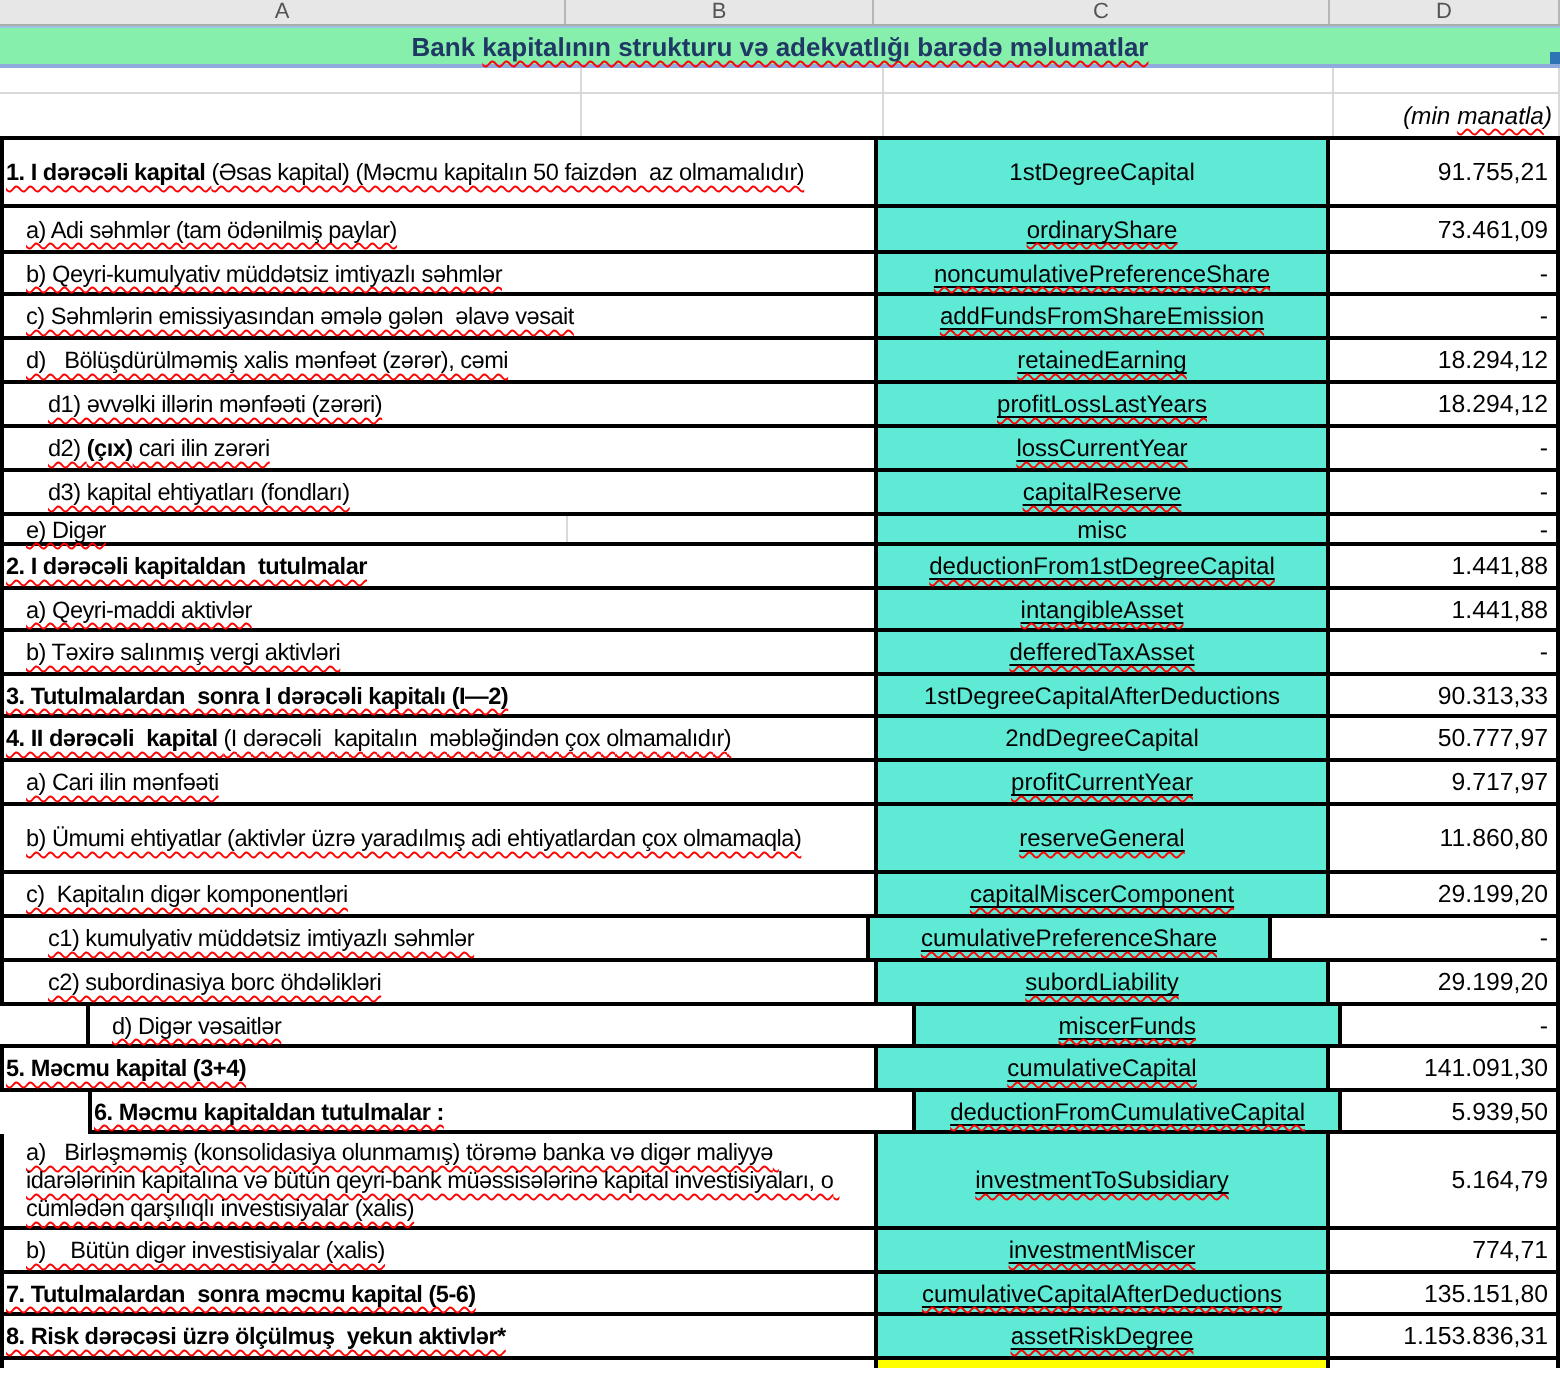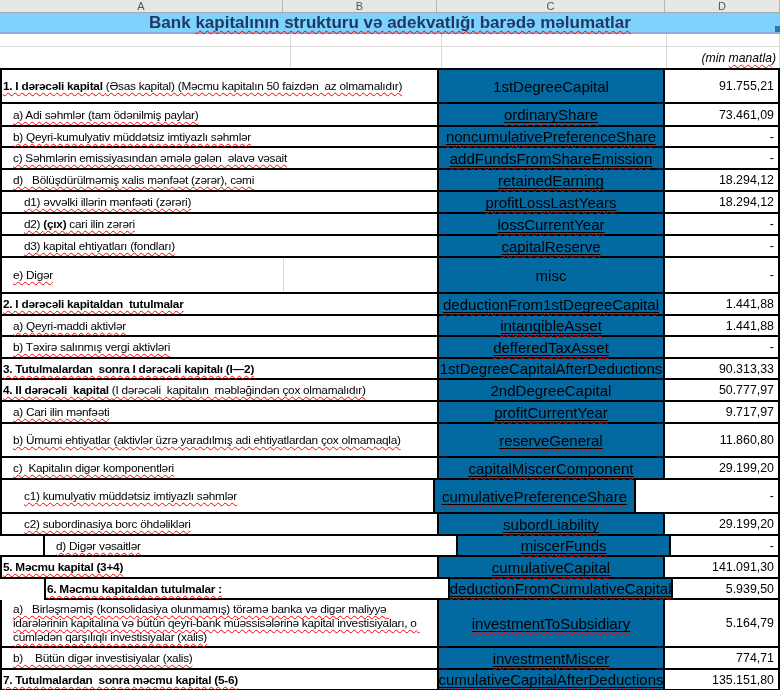--- a/index.html
+++ b/index.html
@@ -3,43 +3,43 @@
 <meta charset="utf-8">
 <style>
   html,body{margin:0;padding:0;background:#fff;}
   .sheet{position:relative;width:780px;height:690px;overflow:hidden;background:#fff;
          font-family:"Liberation Sans","DejaVu Sans",sans-serif;color:#000;}
   
   .colhdr{display:flex;height:13px;background:#E7E7E7;border-bottom:1px solid #ABABAB;box-sizing:border-box;}
   .colhdr .hc{box-sizing:border-box;border-right:1px solid #B7B7B7;display:flex;align-items:flex-end;justify-content:center;
               font-size:11px;line-height:12px;color:#545454;overflow:hidden;}
   
-  .title-row{position:relative;height:21px;box-sizing:border-box;background:#7dd3fc;
+  .title-row{position:relative;height:21px;box-sizing:border-box;background:#86efac;
              border-top:1px solid #9CC2E5;border-bottom:2px solid #8FAADC;
              display:flex;align-items:center;justify-content:center;
-             font-size:17px;font-weight:bold;color:#1F3864;}
+             font-size:13px;font-weight:bold;color:#1F3864;}
   .title-row .edge-mark{position:absolute;right:0;bottom:0;width:5px;height:6px;background:#2E75B6;}
   
   .gap-row,.note-row{display:flex;box-sizing:border-box;padding-left:12px;}
   .gap-row{height:13px;border-bottom:1px solid #D9D9D9;}
   .note-row{height:21px;}
   .gcell{box-sizing:border-box;border-right:1px solid #D9D9D9;height:100%;}
   .note-cell{display:flex;align-items:center;justify-content:flex-end;padding-right:3px;
              font-size:12.2px;font-style:italic;}
   
   .tbl{border-top:2px solid #000;box-sizing:border-box;}
   .row{display:flex;box-sizing:border-box;border-bottom:2px solid #000;}
   .ca{position:relative;width:437px;box-sizing:border-box;border-left:2px solid #000;
       display:flex;align-items:center;padding-right:6px;
       font-size:11.8px;letter-spacing:-0.25px;line-height:14px;}
   .ca .lbl{white-space:pre-wrap;}
   .ca .splitline{position:absolute;left:281px;top:0;bottom:0;width:1px;background:#D9D9D9;}
   .cc{width:228px;box-sizing:border-box;border-left:2px solid #000;border-right:2px solid #000;
-      background:#0369a1;display:flex;align-items:center;justify-content:center;
-      font-size:15px;text-align:center;}
+      background:#5eead4;display:flex;align-items:center;justify-content:center;
+      font-size:12px;text-align:center;}
   .cd{width:115px;box-sizing:border-box;border-right:2px solid #000;
       display:flex;align-items:center;justify-content:flex-end;padding-right:4px;font-size:12.4px;}
   .ind0{padding-left:1px;}
   .ind1{padding-left:11px;}
   .ind2{padding-left:22px;}
   .b{font-weight:bold;}
   
   .sq{text-decoration-line:underline;text-decoration-style:wavy;text-decoration-color:#FF0000;
       text-decoration-thickness:1px;text-underline-offset:2px;text-decoration-skip-ink:none;}
   
@@ -173,21 +173,21 @@
         <div class="ca ind2">
           <span class="lbl"><span class="sq">d3) kapital ehtiyatları (fondları)</span></span>
         </div>
         <div class="cc">
           <span class="code-u"><span class="sq">capitalReserve</span></span>
         </div>
         <div class="cd">
           <span>-</span>
         </div>
       </div>
-      <div class="row" style="height: 36px;">
+      <div class="row" style="height: 15px;">
         <div class="ca ind1">
           <div class="splitline"></div>
           <span class="lbl"><span class="sq">e) Digər</span></span>
         </div>
         <div class="cc">
           <span>misc</span>
         </div>
         <div class="cd">
           <span>-</span>
         </div>
@@ -273,21 +273,21 @@
         <div class="ca ind1">
           <span class="lbl"><span class="sq">c)  Kapitalın digər komponentləri</span></span>
         </div>
         <div class="cc">
           <span class="code-u"><span class="sq">capitalMiscerComponent</span></span>
         </div>
         <div class="cd">
           <span>29.199,20</span>
         </div>
       </div>
-      <div class="row" style="height: 34px; gap: 41px;">
+      <div class="row" style="height: 22px; gap: 41px;">
         <div class="ca ind2">
           <span class="lbl"><span class="sq">c1) kumulyativ müddətsiz imtiyazlı səhmlər</span></span>
         </div>
         <div class="cc">
           <span class="code-u"><span class="sq">cumulativePreferenceShare</span></span>
         </div>
         <div class="cd">
           <span>-</span>
         </div>
       </div>

